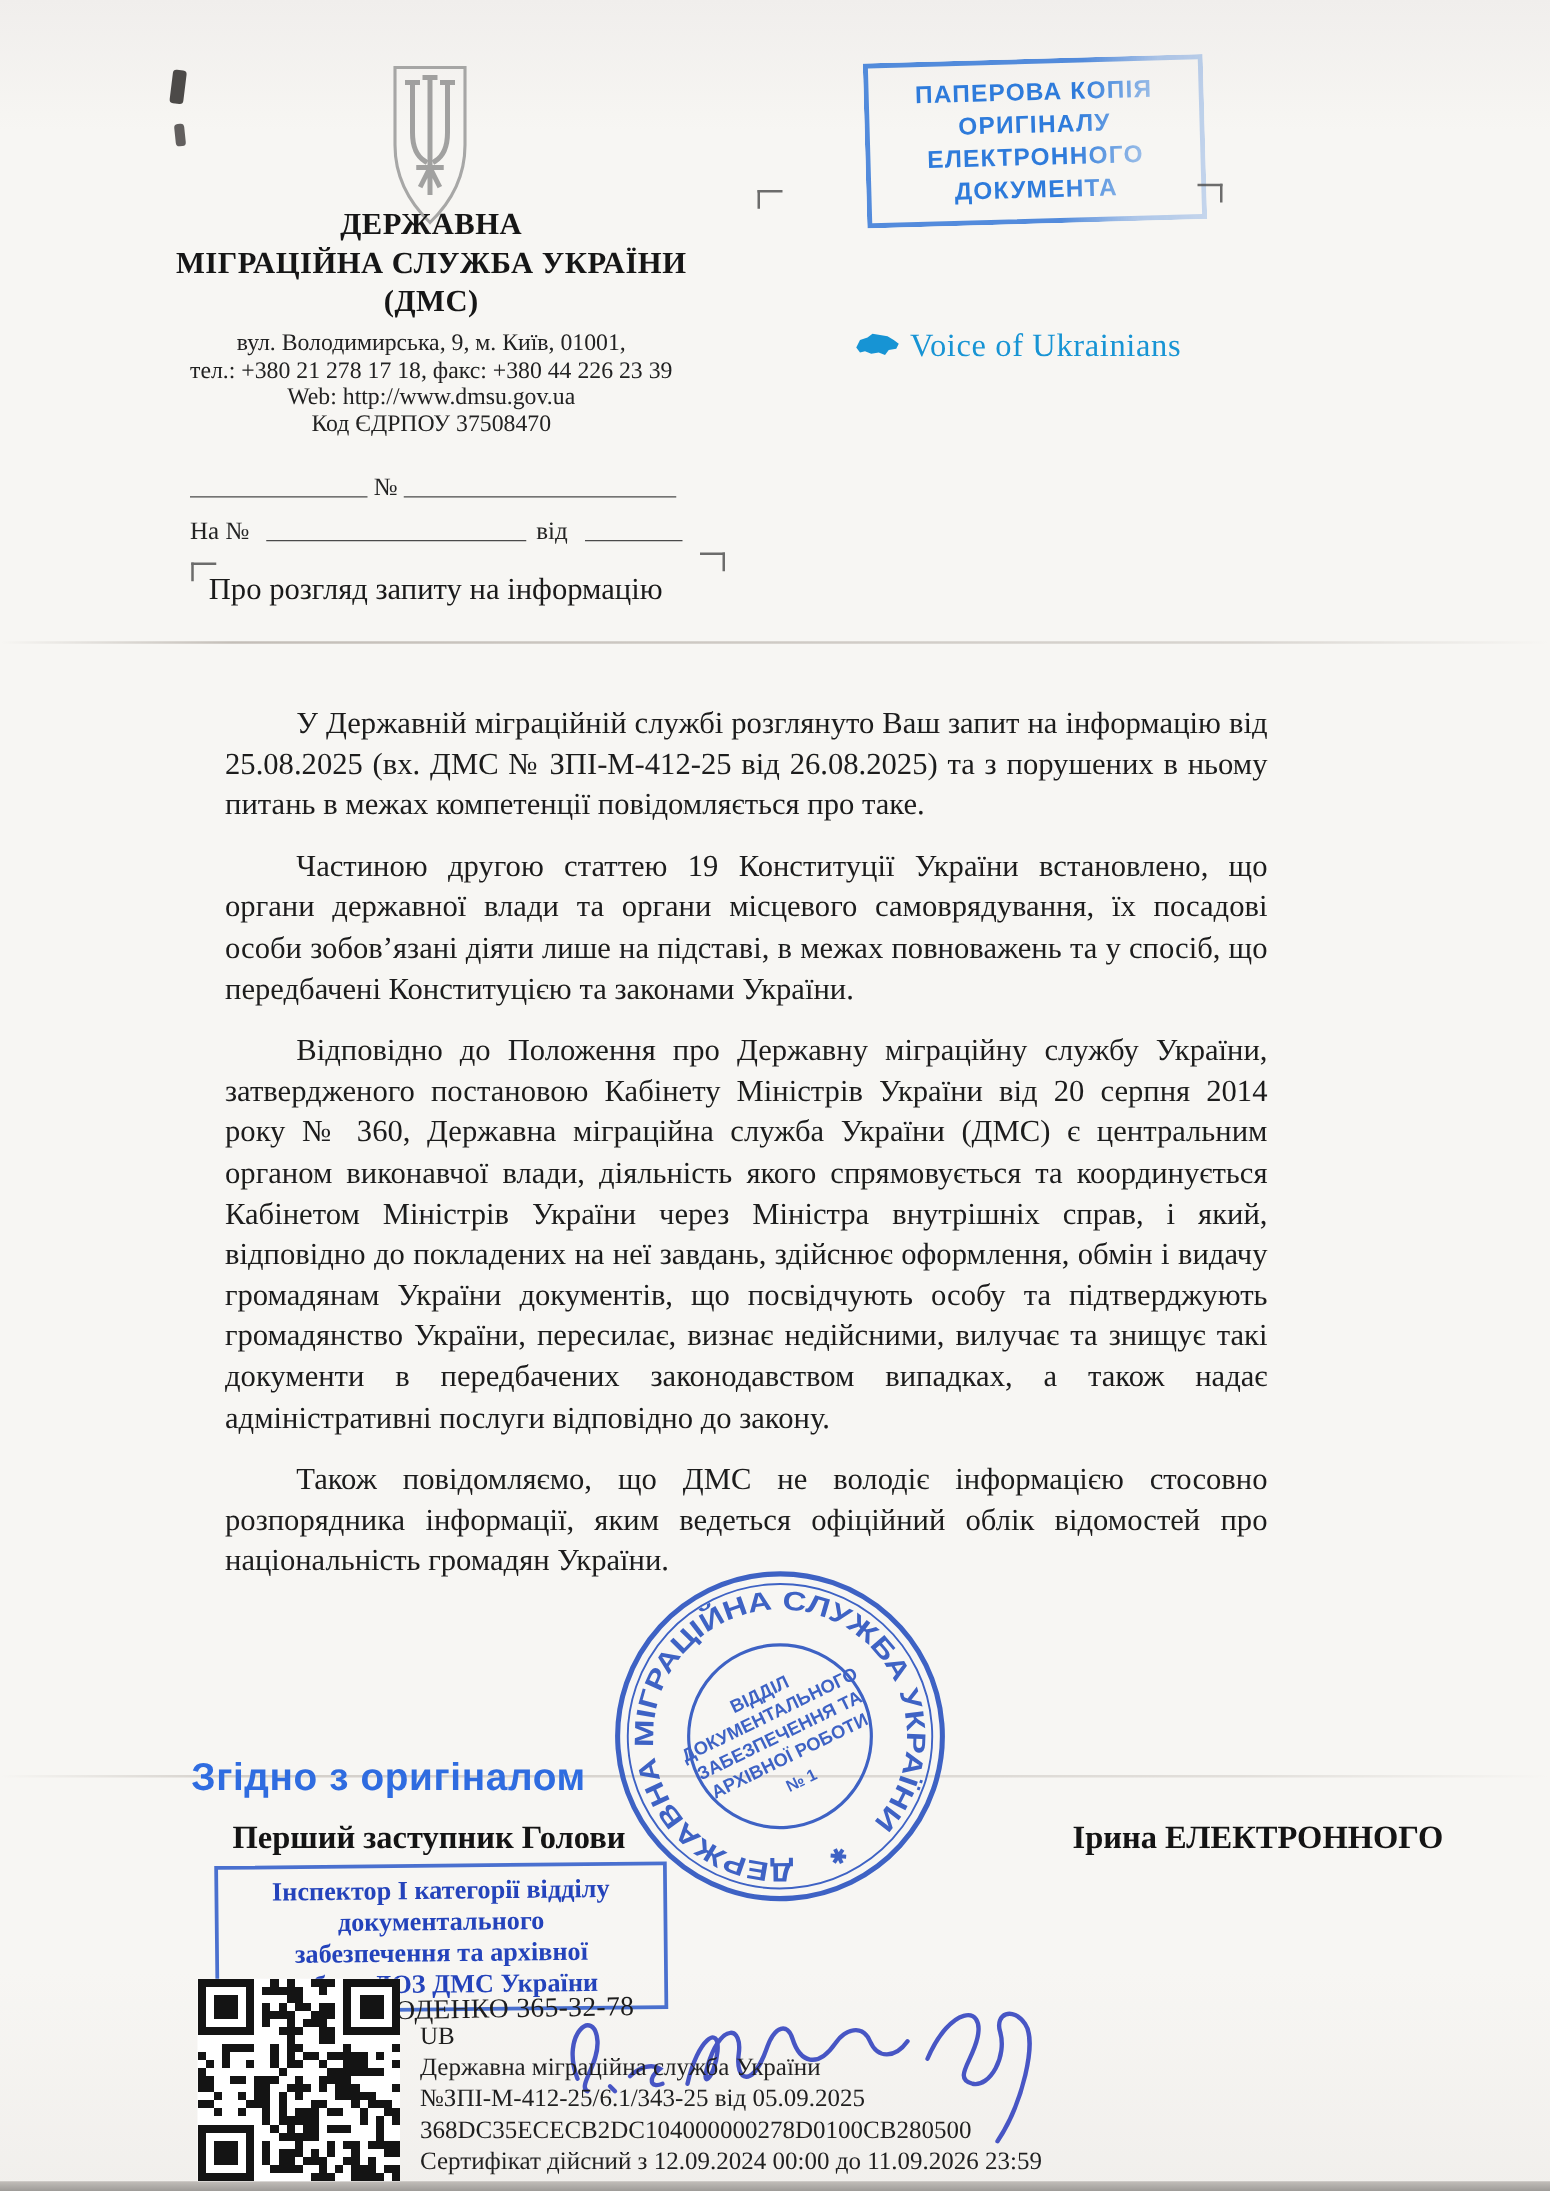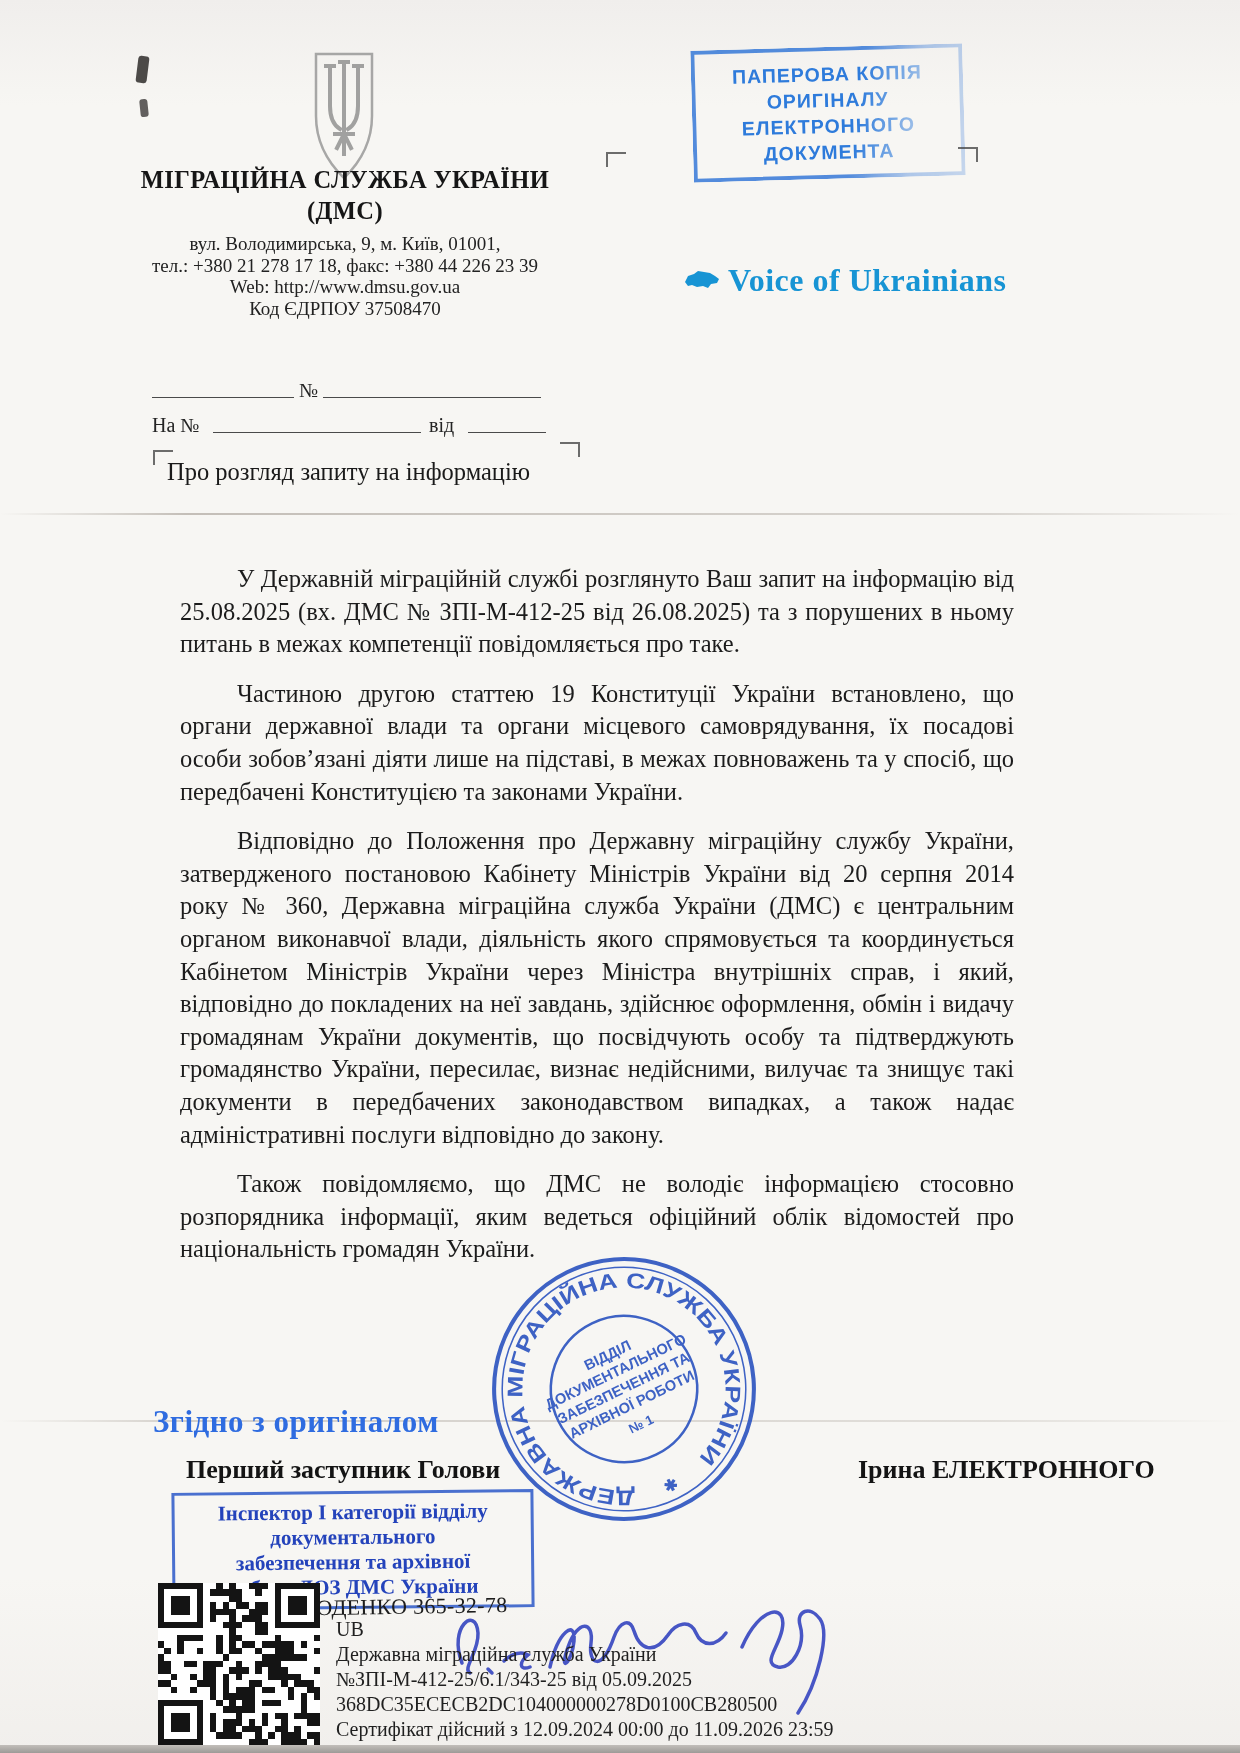--- a/index.html
+++ b/index.html
@@ -27,21 +27,21 @@
             mask-image:linear-gradient(100deg,#000 60%,rgba(0,0,0,.45) 80%,rgba(0,0,0,.3) 100%);}
 
   
   .letterhead{left:130px;top:164px;width:430px;text-align:center;}
   .org{font-weight:bold;font-size:24.5px;line-height:31px;letter-spacing:.4px;color:#161616;}
   .contact{font-size:19px;line-height:21.5px;color:#222;margin-top:7px;}
   .contact div{white-space:nowrap;}
 
   
   .voice{left:684px;top:262px;display:flex;align-items:center;gap:8px;color:#1794d4;
-    font-weight:bold;font-size:32px;font-family:"Liberation Serif",serif;letter-spacing:.5px;}
+    font-weight:normal;font-size:26px;font-family:"Liberation Serif",serif;letter-spacing:.5px;}
 
   
   .brk{width:18px;height:13px;border-top:2px solid #4a4a4a;opacity:.8;}
   .brk.l{border-left:2px solid #4a4a4a;} .brk.r{border-right:2px solid #4a4a4a;}
   .brkA{left:606px;top:152px;} .brkB{left:958px;top:147px;}
   .brkC{left:153px;top:450px;} .brkD{left:560px;top:442px;}
 
   
   .refline{border-bottom:1.7px solid #4a4a4a;height:16px;}
   .reftext{font-size:20px;color:#242424;}
@@ -53,21 +53,21 @@
   
   .subject{left:167px;top:458px;font-size:24.5px;color:#1a1a1a;}
 
   
   .bodytext{left:163px;top:546px;width:868px;font-size:24.5px;line-height:32.6px;text-align:justify;color:#1c1c1c;}
   .bodytext p{margin:17px;text-indent:57px;}
   .u-blue{border-bottom:3px solid rgba(58,85,200,.85);padding-bottom:1px;}
   .u-red{border-bottom:3px solid rgba(208,48,40,.85);padding-bottom:1px;}
 
   
-  .zgidno{left:153px;top:1404px;font-family:Liberation Serif, serif;font-weight:bold;
+  .zgidno{left:153px;top:1404px;font-family:Liberation Sans, sans-serif;font-weight:bold;
     font-size:31px;color:#2f6ce0;letter-spacing:.5px;text-align:center;}
   .postitle{left:186px;top:1455px;font-weight:bold;font-size:26px;color:#141414;}
   .signname{left:858px;top:1455px;font-weight:bold;font-size:26px;color:#141414;}
   .inspstamp{left:172px;top:1491px;width:336px;padding:6px 10px;border:3px solid rgba(43,88,200,.85);
     transform:rotate(-.6deg);text-align:center;color:#2443bb;font-weight:bold;font-size:21px;line-height:25px;}
   .inspname{left:162px;top:1595px;font-size:22px;color:#1d1d1d;letter-spacing:.3px;transform:rotate(-1deg);}
 
   
   .roundstamp{left:487px;top:1252px;width:274px;height:274px;opacity:.9;}
 
@@ -106,20 +106,21 @@
     <div>ОРИГІНАЛУ ЕЛЕКТРОННОГО</div>
     <div>ДОКУМЕНТА</div>
   </div>
 
   <div class="abs brk l brkA"></div>
   <div class="abs brk r brkB"></div>
   <div class="abs brk l brkC"></div>
   <div class="abs brk r brkD"></div>
 
   <div class="abs letterhead">
+    <div class="org">ДЕРЖАВНА</div>
     <div class="org">МІГРАЦІЙНА СЛУЖБА УКРАЇНИ</div>
     <div class="org">(ДМС)</div>
     <div class="contact">
       <div>вул. Володимирська, 9, м. Київ, 01001,</div>
       <div>тел.: +380 21 278 17 18, факс: +380 44 226 23 39</div>
       <div>Web: http://www.dmsu.gov.ua</div>
       <div>Код ЄДРПОУ 37508470</div>
     </div>
   </div>
 

